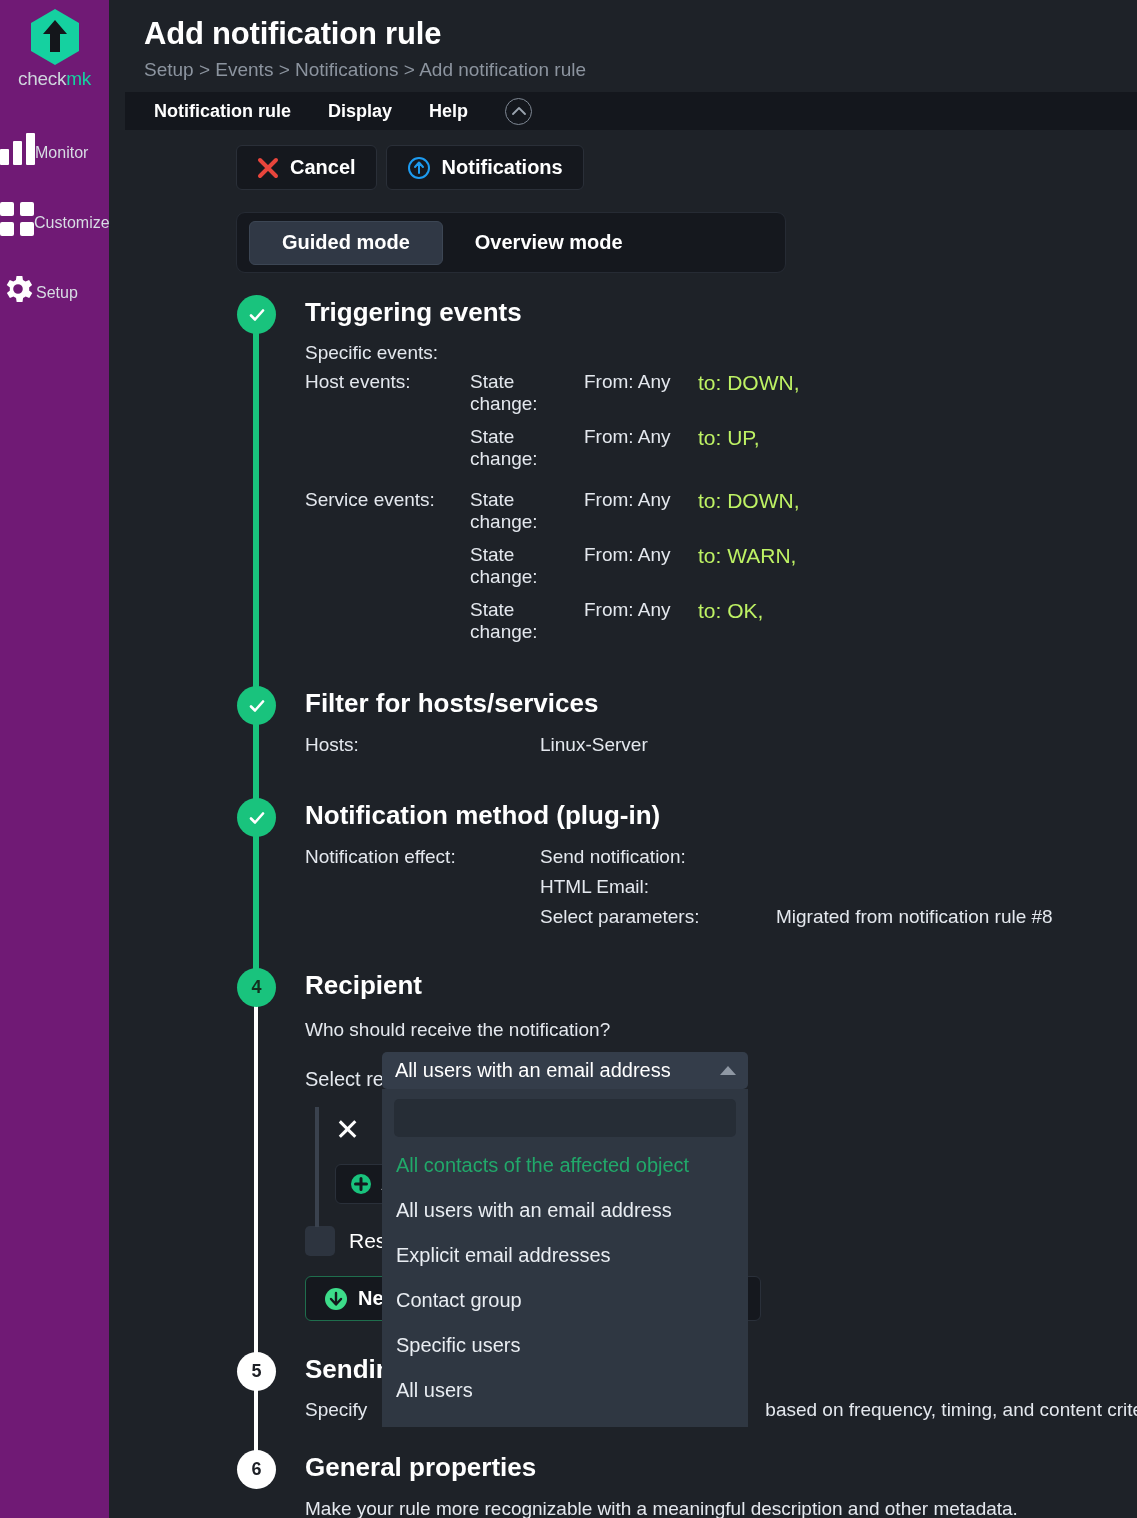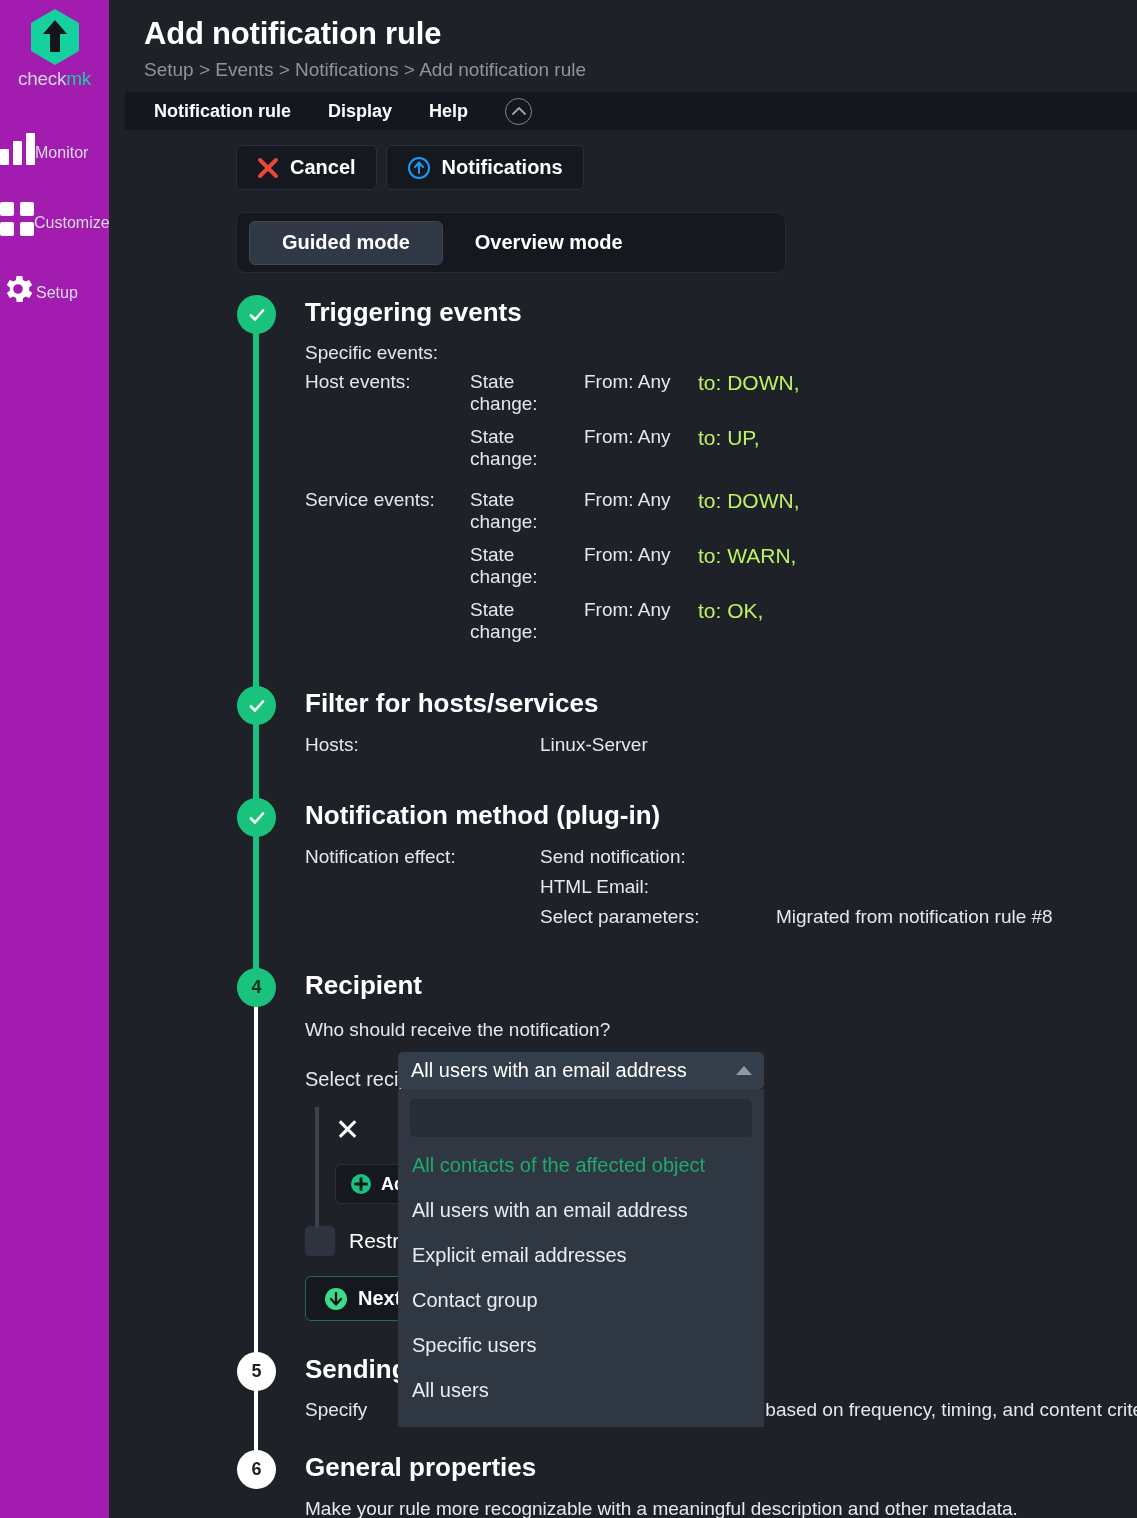--- a/index.html
+++ b/index.html
@@ -7,21 +7,21 @@
     width: 1137px; height: 1518px;
     background: #1e2228;
     font-family: "Liberation Sans", sans-serif;
     overflow: hidden;
   }
   .app { position: relative; width: 1137px; height: 1518px; display: flex; }
 
   
   .sidebar {
     width: 109px; height: 1518px;
-    background: #a21caf;
+    background: #701a75;
     flex: 0 0 109px;
     display: flex; flex-direction: column; align-items: center;
     padding-top: 8px;
   }
   .logo-wrap { display:flex; flex-direction:column; align-items:center; margin-bottom: 30px; }
   .logo-mark { width: 52px; height: 58px; display:block; }
   .logo-text { font-size: 19px; font-weight: 400; letter-spacing: -0.3px; margin-top: 2px; }
   .logo-text .a { color: #15d1a0; }
   .logo-text .b { color: #15d1a0; }
   .nav-item {
@@ -121,21 +121,21 @@
 
   .navbtns { display:flex; gap: 10px; margin-top: 20px; }
   .nb {
     height: 45px; border-radius:6px; display:flex; align-items:center; gap:10px;
     padding: 0 18px; color:#fff; font-size:20px; font-weight:700; cursor:pointer;
     background:#15181e; border:1px solid #2a303a;
   }
   .nb.primary { border-color:#1f6e4d; }
 
   
-  .dropdown { position:absolute; left: 273px; top: 1052px; width: 366px; z-index: 50; margin-left: 16px; }
+  .dropdown { position:absolute; left: 273px; top: 1052px; width: 366px; z-index: 50; }
   .dd-head {
     height: 37px; background:#343d4a; border-radius: 5px;
     display:flex; align-items:center; justify-content:space-between; padding: 0 12px 0 13px;
     color:#fff; font-size: 20px; cursor:pointer;
   }
   .dd-body { background:#2f3742; padding: 10px 12px 14px; }
   .dd-search {
     width: 100%; height: 38px; background:#262d36; border:none; border-radius: 5px;
     outline:none; color:#fff; font-size: 17px; padding: 0 10px;
     font-family:"Liberation Sans", sans-serif;

